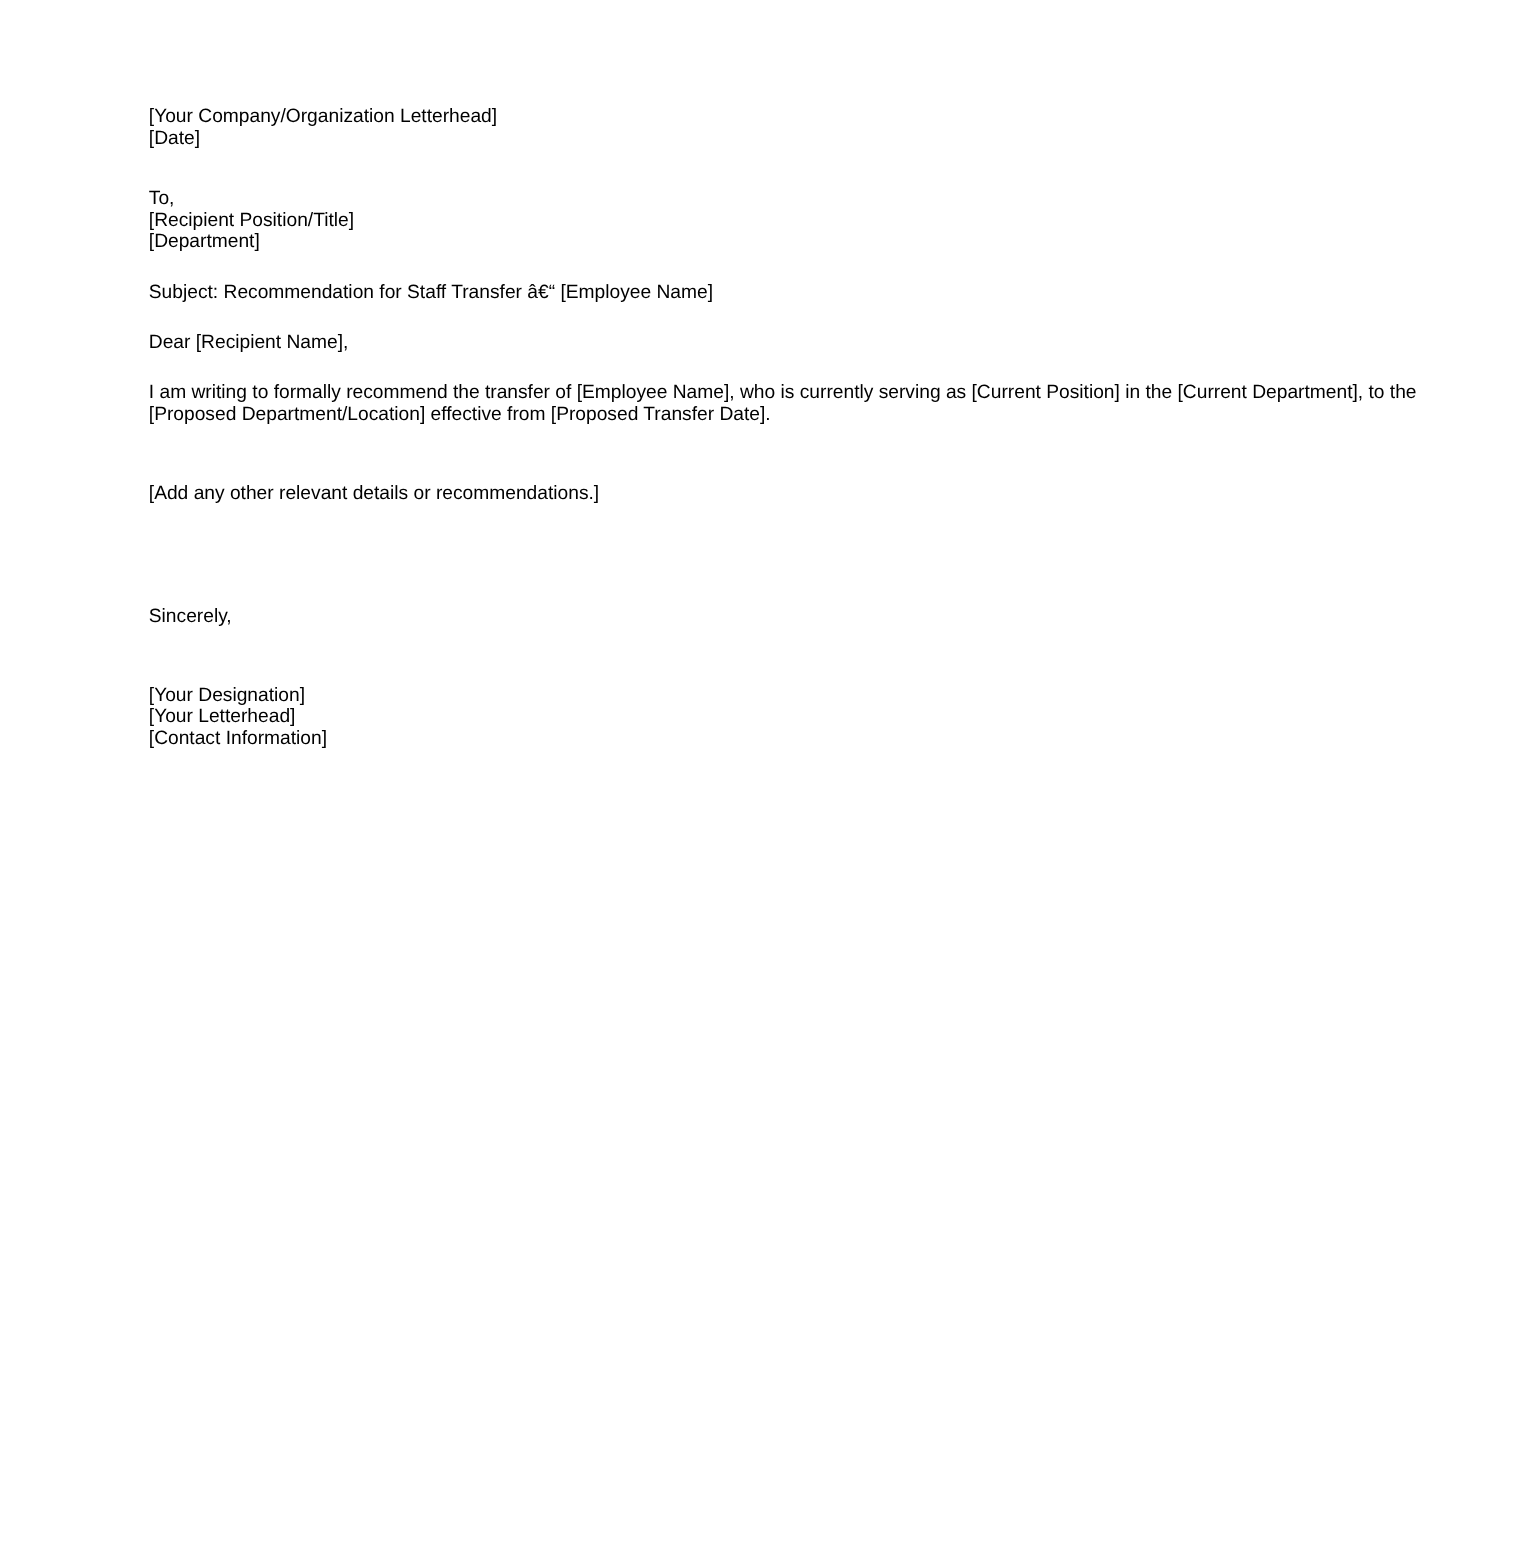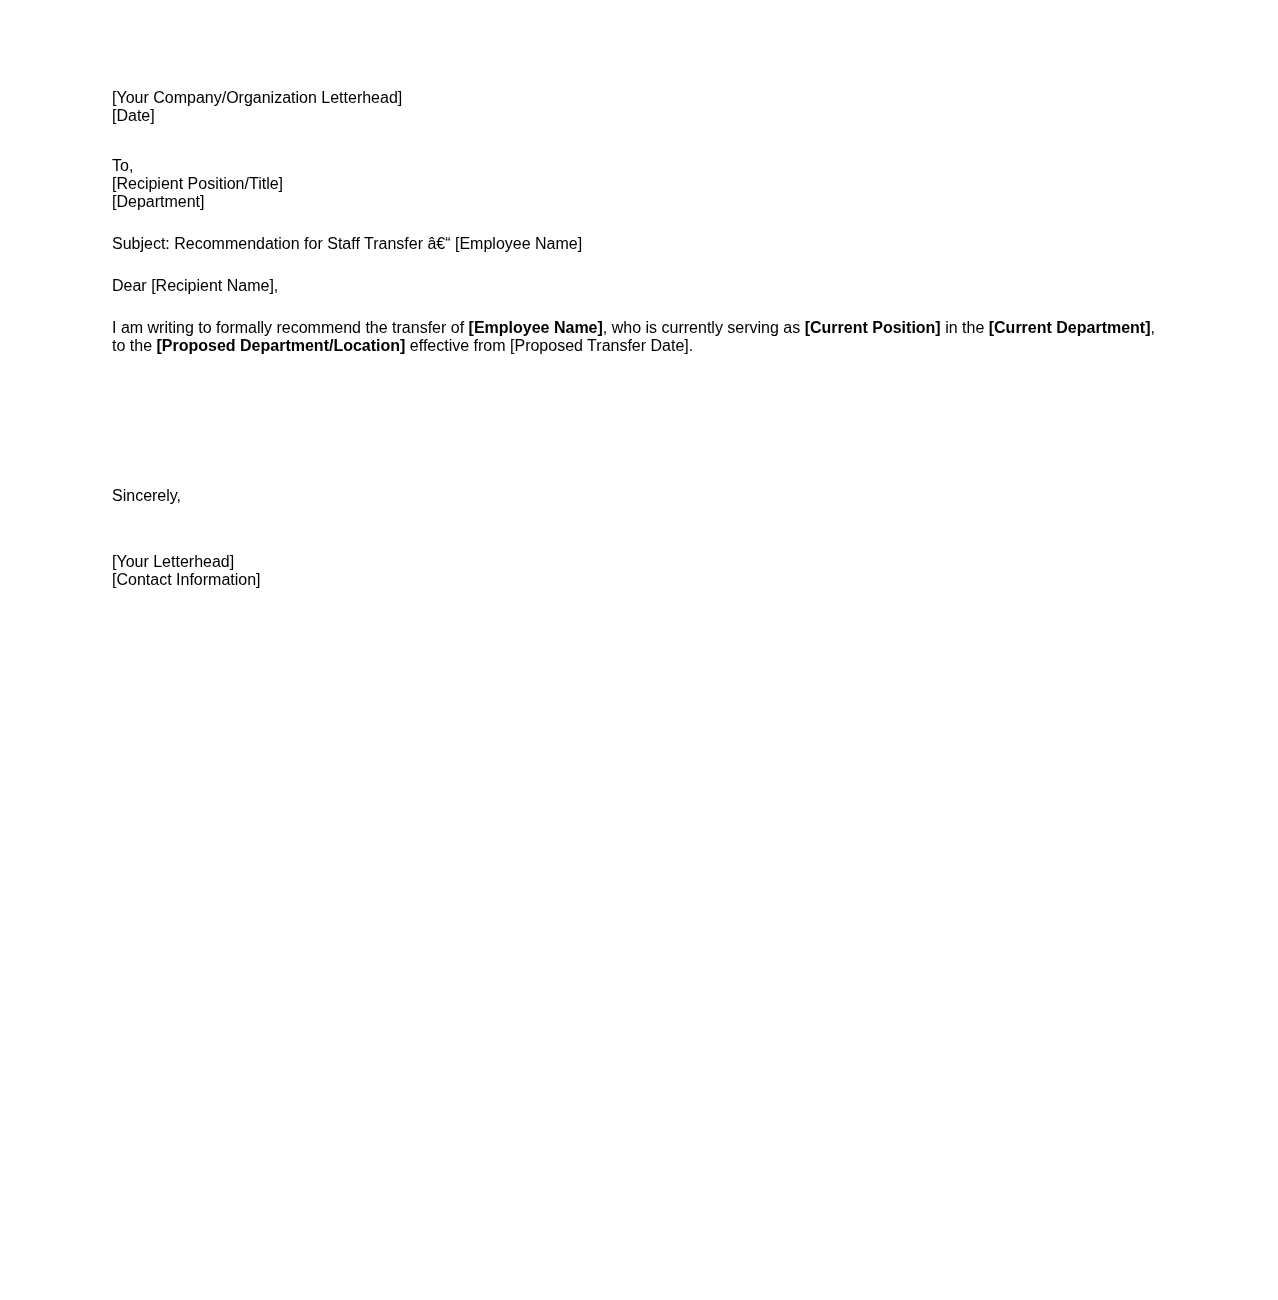--- a/index.html
+++ b/index.html
@@ -2,24 +2,24 @@
 <html><head>
   <meta charset="utf-8">
   <style>
     html, body { margin: 0; padding: 0; background: #ffffff; }
     body {
       width: 1278px; height: 1300px;
       font-family: "Liberation Sans", sans-serif;
       font-size: 16px; line-height: 18px; color: #000;
       position: relative; overflow: hidden;
     }
-    .page { position: absolute; left: 112px; top: 89px; width: 1060px; }
+    .page { position: absolute; left: 124px; top: 89px; width: 1060px; }
     .line { display: block; white-space: nowrap; }
     .para { margin: 0; white-space: normal; }
-    b { font-weight: bold; text-align: center; }
+    b { font-weight: normal; text-align: center; }
     .gap-date { height: 32px; }
     .gap24 { height: 24px; }
     .gap-sign { height: 60px; }
     .gap-name { height: 48px; }
   </style>
 </head>
 <body>
 
 <div class="page">
   <span class="line">[Your Company/Organization Letterhead]</span>
@@ -37,24 +37,26 @@
   <div class="gap24"></div>
 
   <span class="line">Dear [Recipient Name],</span>
   <div class="gap24"></div>
 
   <p class="para"><span>I am writing to formally recommend the transfer of </span><b>[Employee Name]</b><span>, who is currently serving as </span><b>[Current Position]</b><span> in the </span><b>[Current Department]</b><span>, to the </span><b>[Proposed Department/Location]</b><span> effective from [Proposed Transfer Date].</span></p>
   <div class="gap24"></div>
 
   <div class="gap24"></div>
 
+  <p class="para">[Add any other relevant details or recommendations.]</p>
   <div class="gap24"></div>
 
   <div class="gap-sign"></div>
 
   <span class="line">Sincerely,</span>
   <div class="gap-name"></div>
 
   <div>
+    <span class="line">[Your Designation]</span>
     <span class="line">[Your Letterhead]</span>
     <span class="line">[Contact Information]</span>
   </div>
 </div>
 
 </body></html>

